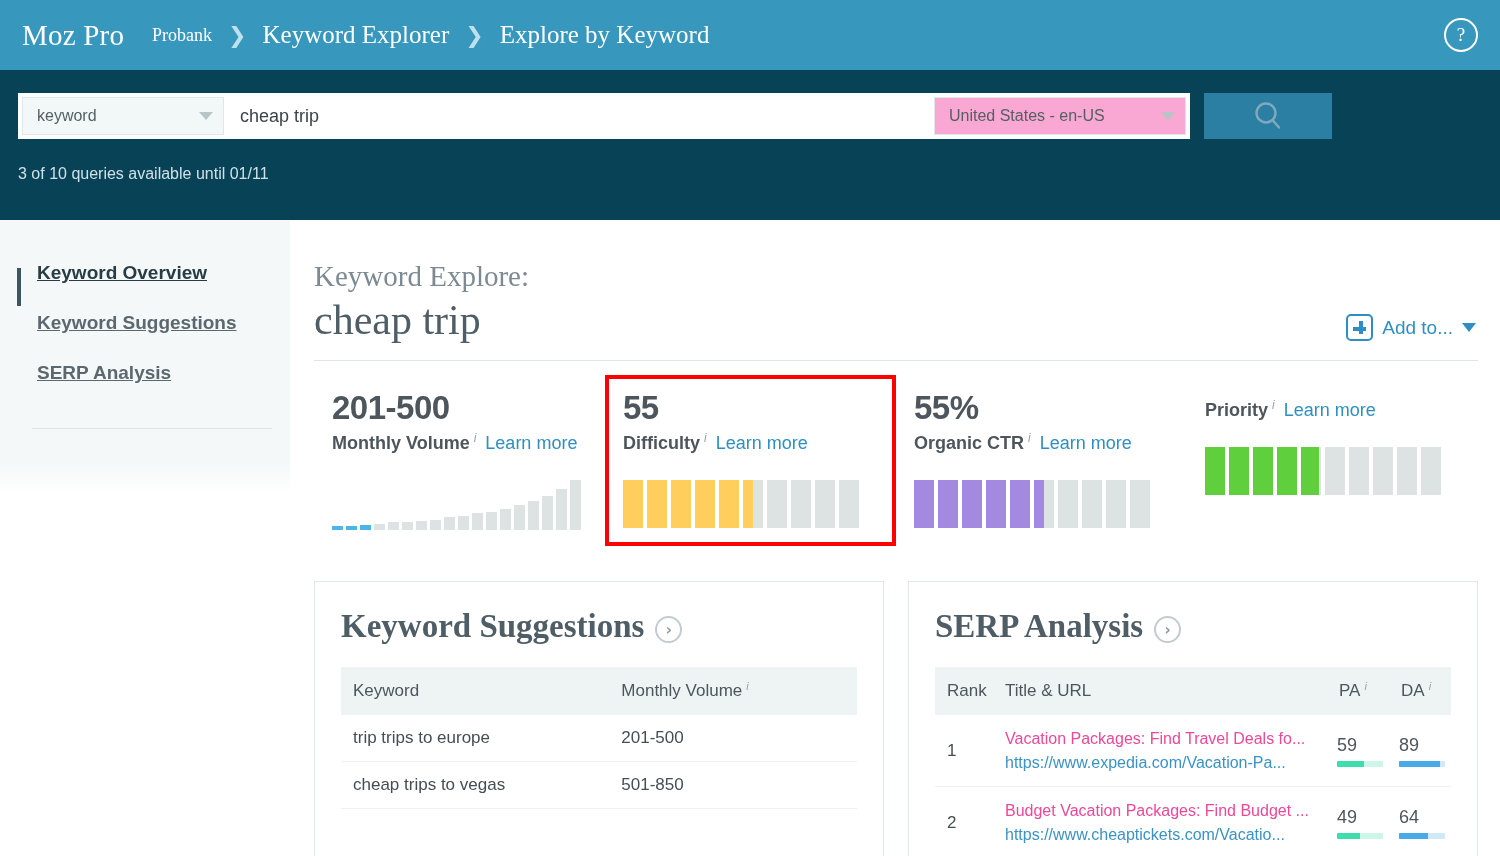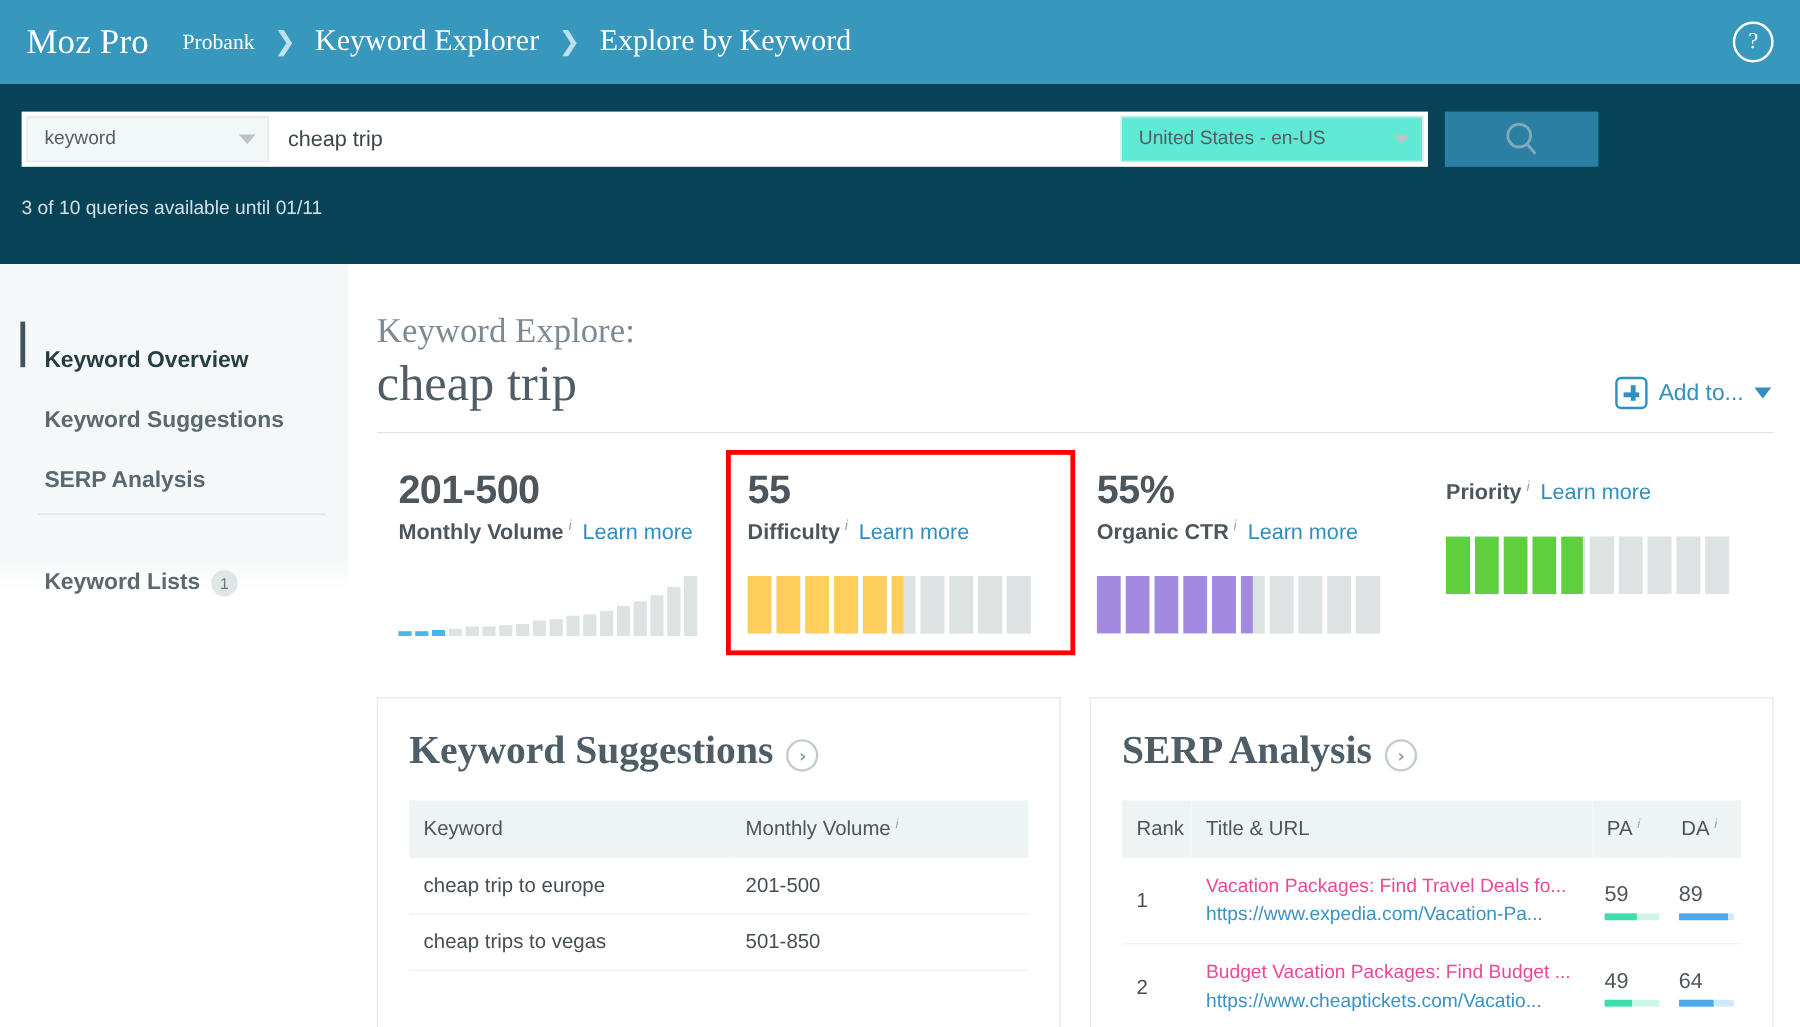--- a/index.html
+++ b/index.html
@@ -73,21 +73,21 @@
   .kw-input {
     flex: 1; height: 38px; border: none; outline: none;
     font-size: 18px; color: #3b4448;
     padding-left: 16px;
     font-family: "Liberation Sans", sans-serif;
     background: transparent;
     caret-color: #3b4448;
   }
   .locale-select {
     width: 252px; height: 38px;
-    background: #5eead4; border: 1px solid #dfe7e7;
+    background: #f9a8d4; border: 1px solid #dfe7e7;
     display: flex; align-items: center;
     padding: 0 10px 0 14px;
     margin-left: auto;
   }
   .locale-select span.lbl { font-size: 16px; color: #555f63; }
   .search-btn {
     width: 128px; height: 46px; margin-left: 14px;
     background: #2b7fa3; border: none; cursor: pointer;
     display: flex; align-items: center; justify-content: center;
   }
@@ -99,23 +99,23 @@
   .body-wrap { display: flex; height: 636px; }
 
   .sidebar {
     width: 290px; flex: none;
     background: linear-gradient(to bottom, #f4f8f8 0%, #f4f8f8 38%, #ffffff 43%);
     padding-top: 42px;
     position: relative;
   }
   .side-item {
     padding: 0 0 0 37px;
-    height: 50px; display: flex; align-items: flex-end;
+    height: 50px; display: flex; align-items: flex-start;
     font-size: 19px; color: #5c6870;
-    position: relative; cursor: pointer;
+    position: relative; cursor: pointer; text-decoration: underline;
   }
   .side-item.active { color: #283c45; font-weight: bold; }
   .side-item.active::before {
     content: ""; position: absolute; left: 17px; top: 6px;
     width: 4px; height: 38px; background: #3e5560;
   }
   .side-item .txt { font-weight: bold; }
   .side-divider {
     height: 1px; background: #dbe3e4;
     margin: 16px 18px 0 32px;
@@ -299,24 +299,20 @@
     <div class="side-item active">
       <span class="txt">Keyword Overview</span>
     </div>
     <div class="side-item">
       <span class="txt">Keyword Suggestions</span>
     </div>
     <div class="side-item">
       <span class="txt">SERP Analysis</span>
     </div>
     <div class="side-divider"></div>
-    <div class="side-item" style="margin-top:18px">
-      <span class="txt">Keyword Lists</span>
-      <span class="badge">1</span>
-    </div>
   </div>
 
   <div class="main">
 
     <div class="page-head">
       <div class="kw-overview-label">Keyword Explore:</div>
       <div class="kw-term">cheap trip</div>
       <div class="addto">
         <span class="plus-box"></span>
         <span>Add to...</span>
@@ -465,21 +461,21 @@
           <thead>
             <tr>
               <th class="kw-col">Keyword</th>
               <th>
                 <span>Monthly Volume</span><span class="info">i</span>
               </th>
             </tr>
           </thead>
           <tbody id="sugg-body">
               <tr>
-                <td class="kw-col">cheap trip to europe</td>
+                <td class="kw-col">trip trips to europe</td>
                 <td>201-500</td>
               </tr>
               <tr>
                 <td class="kw-col">cheap trips to vegas</td>
                 <td>501-850</td>
               </tr>
             </tbody>
         </table>
       </div>
 

